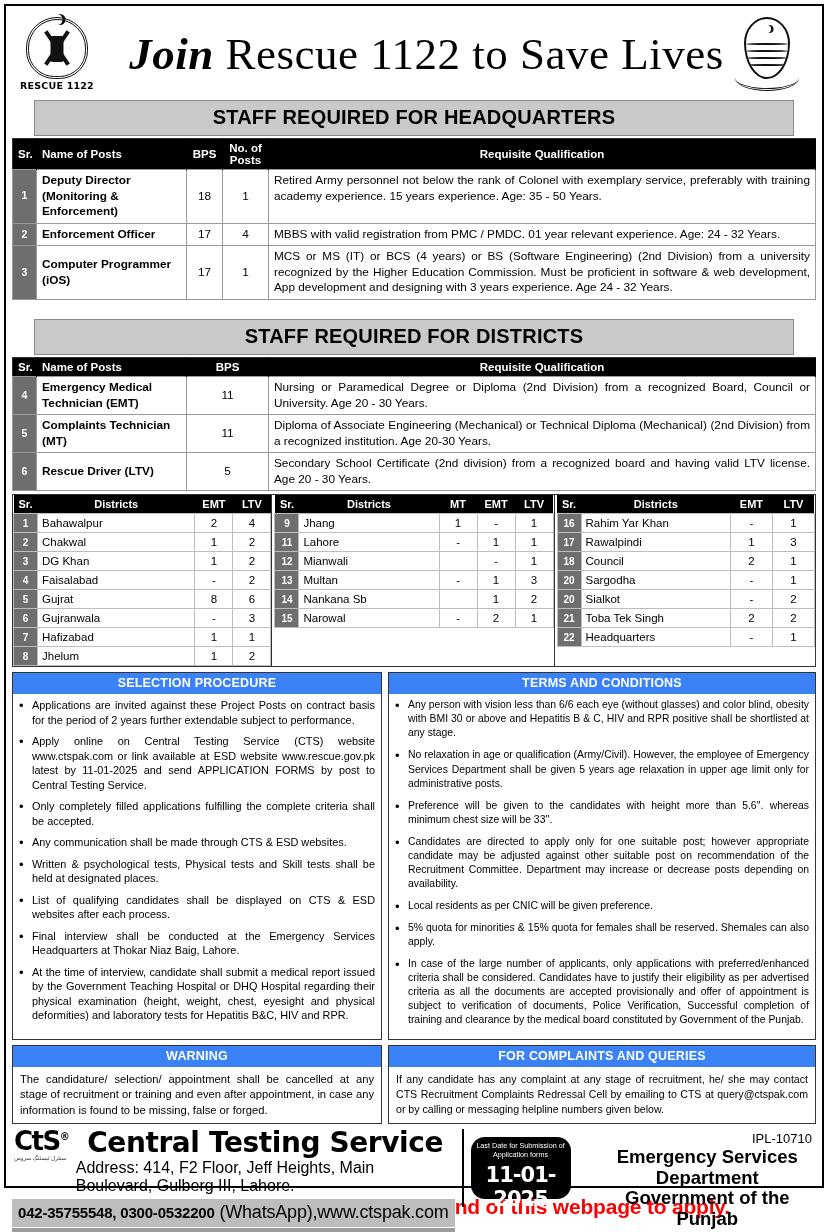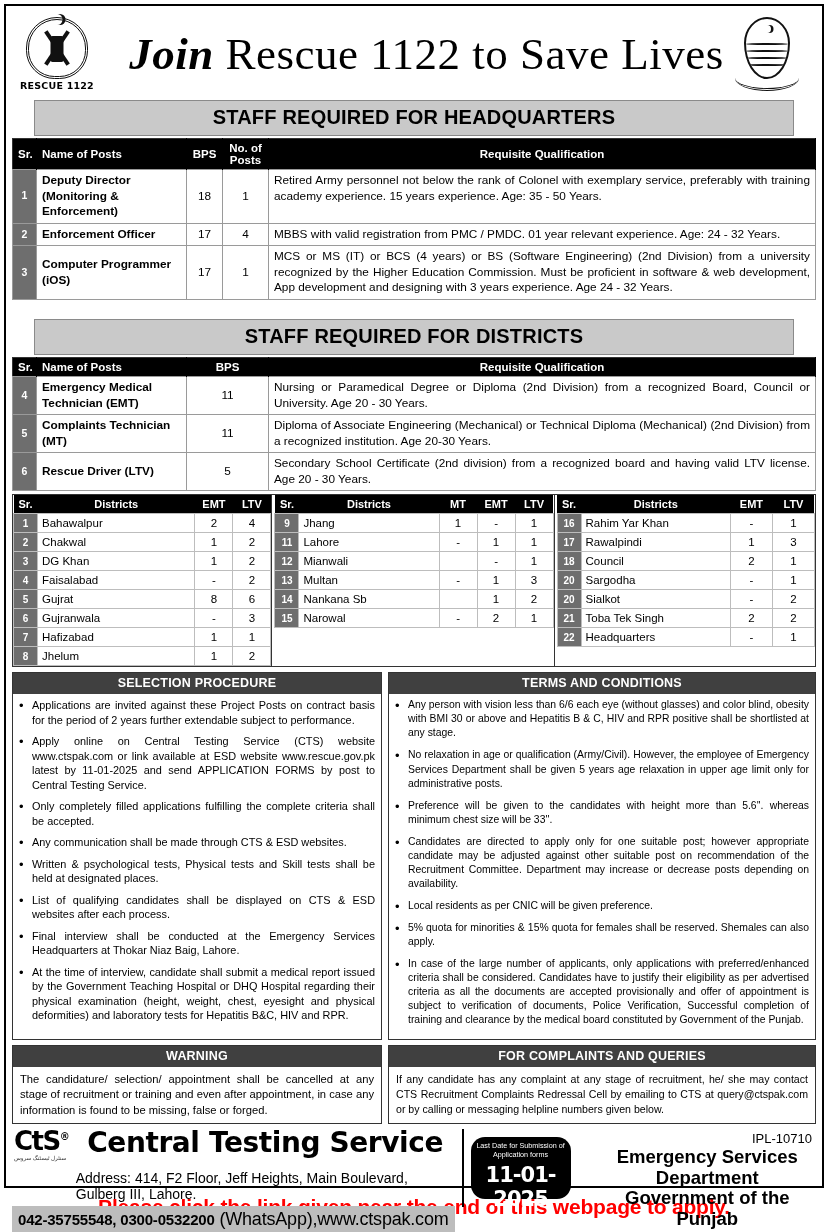--- a/index.html
+++ b/index.html
@@ -154,21 +154,21 @@
   .dist-col td.name { font-weight: normal; }
   .dist-col td.num { text-align: center; }
   .dist-col td.empty { border-left: none; border-right: none; border-bottom: none; background: #fff; }
   .col-sep { width: 3px; background: #fff; border-left: 1px solid #333; }
 
   
   .panels { display: flex; gap: 6px; margin-top: 5px; }
   .panel { border: 1px solid #333; flex: 1; display: flex; flex-direction: column; }
   .panel.left { flex: 0 0 370px; }
   .panel-head {
-    background: #404040; color: #fff; text-align: center;
+    background: #3b82f6; color: #fff; text-align: center;
     font-size: 12.5px; font-weight: bold; padding: 3px 0 4px;
     letter-spacing: .2px;
   }
   .panel-body { padding: 4px 6px 4px 4px; }
   ul.bul { list-style: none; }
   ul.bul li {
     position: relative; padding-left: 15px; margin-bottom: 7px;
     font-size: 10.9px; line-height: 1.33; text-align: justify;
   }
   ul.bul li:before {
@@ -194,21 +194,21 @@
   }
   .cts-logo sup { font-size: 10px; letter-spacing: 0; }
   .cts-urdu {
     font-size: 5.6px; letter-spacing: .2px; color: #333;
     margin-top: 1px; line-height: 1.25;
   }
   .cts-name {
     font-family: "DejaVu Sans", sans-serif;
     font-size: 28px; font-weight: bold; line-height: 1; letter-spacing: -.4px; text-align: center;
   }
-  .cts-addr { font-size: 14px; margin-top: 13px; }
+  .cts-addr { font-size: 16px; margin-top: 2px; }
   .cts-phone {
     background: #bdbdbd; margin-top: 4px; padding: 3px 6px 4px;
     font-size: 15px; font-weight: bold; letter-spacing: -.2px;
     white-space: nowrap;
   }
   .cts-phone .thin { font-weight: normal; font-size: 18px; }
   .cts-strip { background: #9d9d9d; height: 7px; margin-top: 1px; }
   .divider-v { width: 2px; background: #000; margin: 0 7px; flex: none; }
   .datebox {
     flex: 0 0 100px; background: #000; color: #fff;

